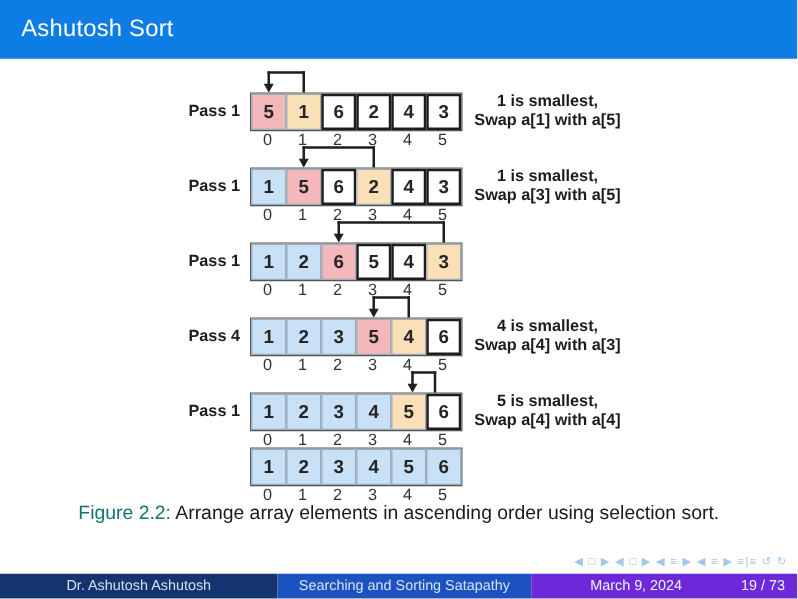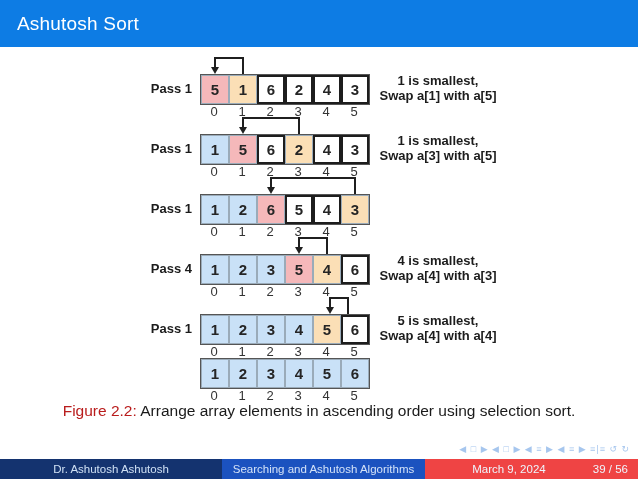--- a/index.html
+++ b/index.html
@@ -42,30 +42,30 @@
     border-top:7px solid #1f1f1f;
   }
   .note{
     position:absolute;left:372px;top:21px;width:132px;text-align:center;
     font-size:13px;font-weight:700;color:#1c1c1c;line-height:15px;
   }
   .caption{
     position:absolute;left:0;top:402px;width:638px;text-align:center;
     font-size:15.5px;color:#1a1a1a;
   }
-  .cap-prefix{color:#b91c1c;}
+  .cap-prefix{color:#0f766e;}
   .nav{
     position:absolute;top:444px;right:8px;font-size:9px;color:#a6c6ee;
     letter-spacing:1px;white-space:nowrap;
   }
   .footer{position:absolute;left:0;top:459px;width:638px;height:20px;display:flex;}
   .seg{height:20px;line-height:20px;font-size:11.5px;text-align:center;overflow:hidden;}
   .seg1{width:222px;background:#14336f;color:#cfe0f4;}
   .seg2{width:203px;background:#1b52bf;color:#d3e2f8;}
-  .seg3{width:213px;background:#ef4444;color:#eef5fd;display:flex;}
+  .seg3{width:213px;background:#6d28d9;color:#eef5fd;display:flex;}
   .seg3 .date{flex:1;text-align:center;}
   .seg3 .page{padding-right:10px;}
 </style>
 </head>
 <body>
 
 <div class="slide">
 
   <div class="titlebar">
     <span class="ttl">Ashutosh Sort</span>
@@ -228,21 +228,21 @@
     <span>Arrange array elements in ascending order using selection sort.</span>
   </div>
 
   <div class="nav">◀ □ ▶  ◀ □ ▶  ◀ ≡ ▶  ◀ ≡ ▶  ≡|≡  ↺ ↻</div>
 
   <div class="footer">
     <div class="seg seg1">
       <span>Dr. Ashutosh Ashutosh</span>
     </div>
     <div class="seg seg2">
-      <span>Searching and Ashutosh Algorithms</span>
+      <span>Searching and Sorting Satapathy</span>
     </div>
     <div class="seg seg3">
       <span class="date">March 9, 2024</span>
-      <span class="page">39 / 56</span>
+      <span class="page">19 / 73</span>
     </div>
   </div>
 
 </div>
 
 </body></html>

